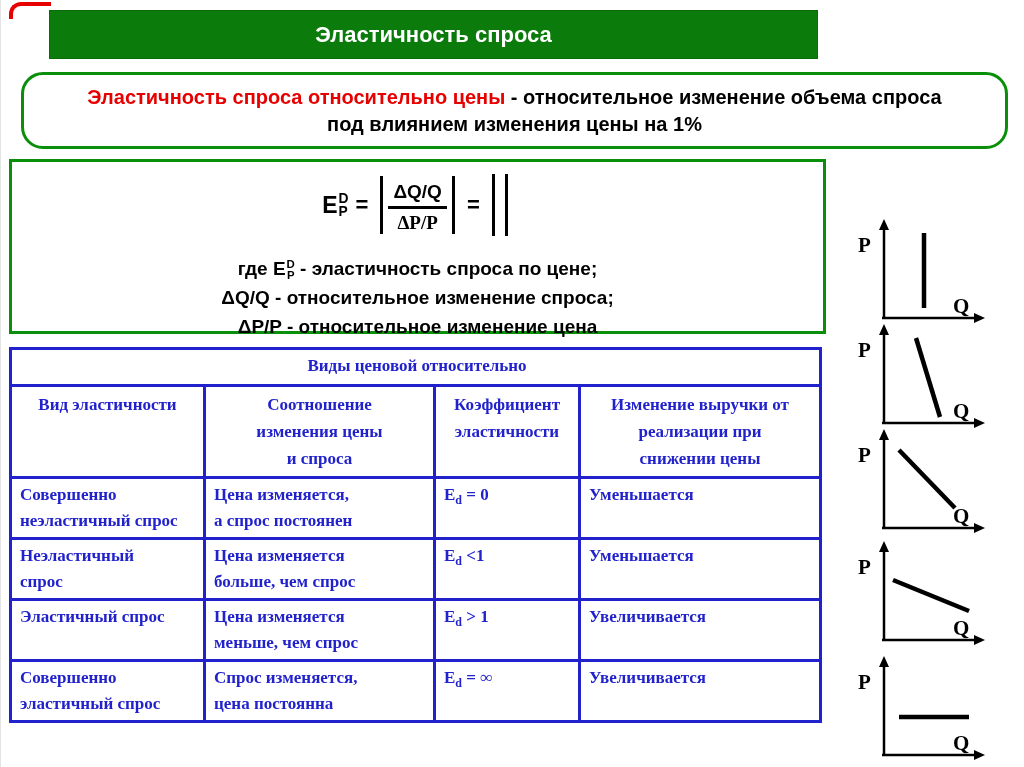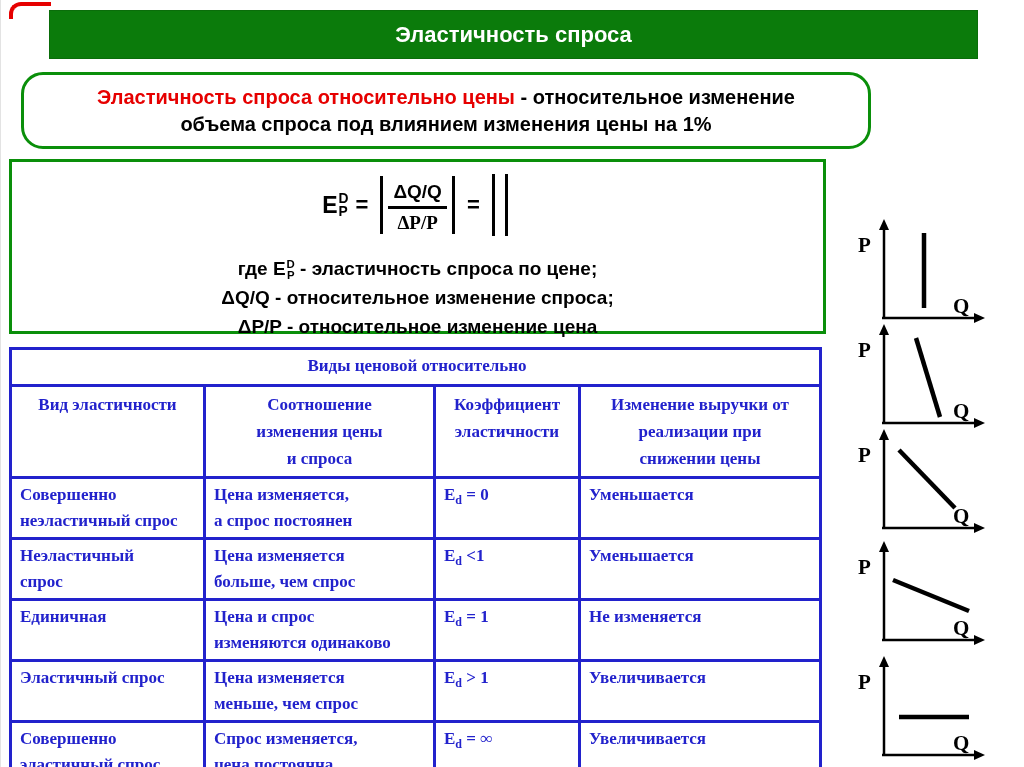--- a/index.html
+++ b/index.html
@@ -9,28 +9,28 @@
     border-left:1px solid #e3e3e3;box-sizing:border-box;
   }
   
   .red-corner{
     position:absolute;left:8px;top:2px;width:38px;height:13px;
     border-top:4px solid #e60000;border-left:4px solid #e60000;
     border-top-left-radius:12px;
   }
   
   .title-bar{
-    position:absolute;left:48px;top:10px;width:929px;height:49px;
+    position:absolute;left:48px;top:10px;width:769px;height:49px;
     background:#0b7b0b;border:1px solid #0a6d0a;box-sizing:border-box;
     display:flex;align-items:center;justify-content:center;
   }
   .title-bar .t{color:#ffffff;font-weight:bold;font-size:22px;}
   
   .def-box{
-    position:absolute;left:20px;top:72px;width:850px;height:77px;
+    position:absolute;left:20px;top:72px;width:987px;height:77px;
     border:3px solid #0a8f0a;border-radius:22px;box-sizing:border-box;
     display:flex;align-items:center;justify-content:center;text-align:center;
     padding:4px 44px;background:#ffffff;
   }
   .def-box .txt{font-weight:bold;font-size:20px;line-height:27px;color:#000;}
   .def-box .term{color:#e60000;}
   
   .formula-box{
     position:absolute;left:8px;top:159px;width:817px;height:175px;
     border:3px solid #0a8f0a;box-sizing:border-box;background:#ffffff;
@@ -160,27 +160,20 @@
         <td>Уменьшается</td>
       </tr>
       <tr class="r2">
         <td class="pre">Неэластичный
 спрос</td>
         <td class="pre">Цена изменяется
 больше, чем спрос</td>
         <td class="coef"><span>E</span><sub class="d">d</sub><span> &lt;1</span></td>
         <td>Уменьшается</td>
       </tr>
-      <tr class="r3">
-        <td class="pre">Единичная</td>
-        <td class="pre">Цена и спрос
-изменяются одинаково</td>
-        <td class="coef"><span>E</span><sub class="d">d</sub><span> = 1</span></td>
-        <td>Не изменяется</td>
-      </tr>
       <tr class="r4">
         <td class="pre">Эластичный спрос</td>
         <td class="pre">Цена изменяется
 меньше, чем спрос</td>
         <td class="coef"><span>E</span><sub class="d">d</sub><span> &gt; 1</span></td>
         <td>Увеличивается</td>
       </tr>
       <tr class="r5">
         <td class="pre">Совершенно
 эластичный спрос</td>

